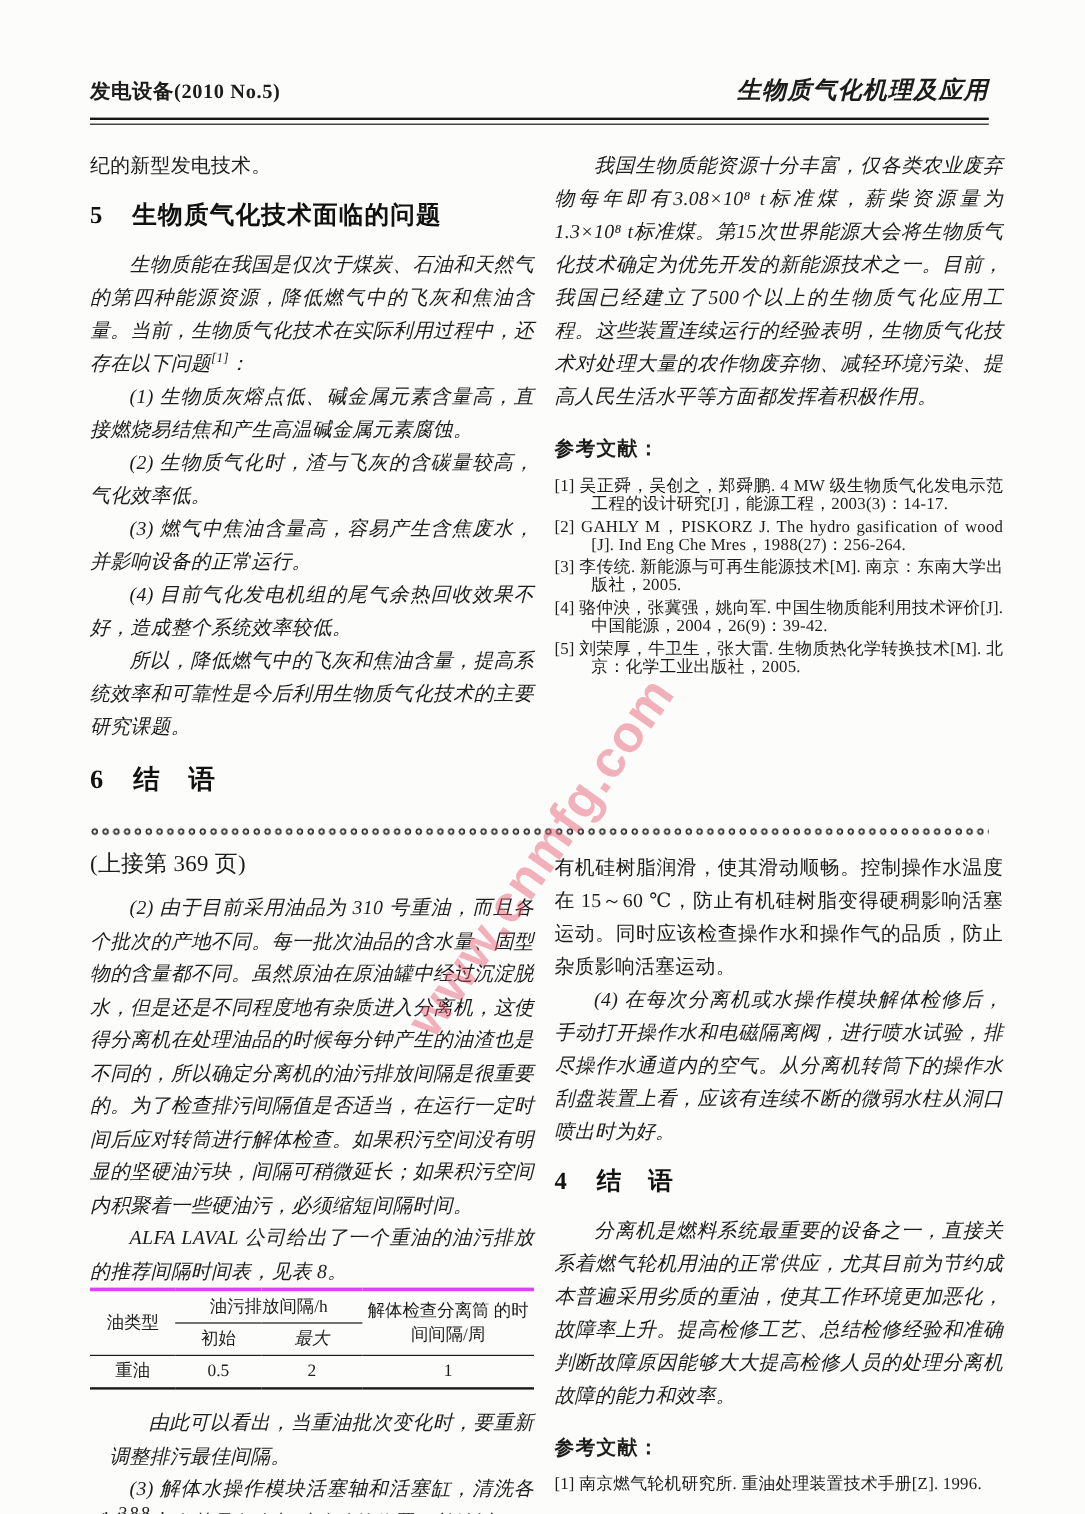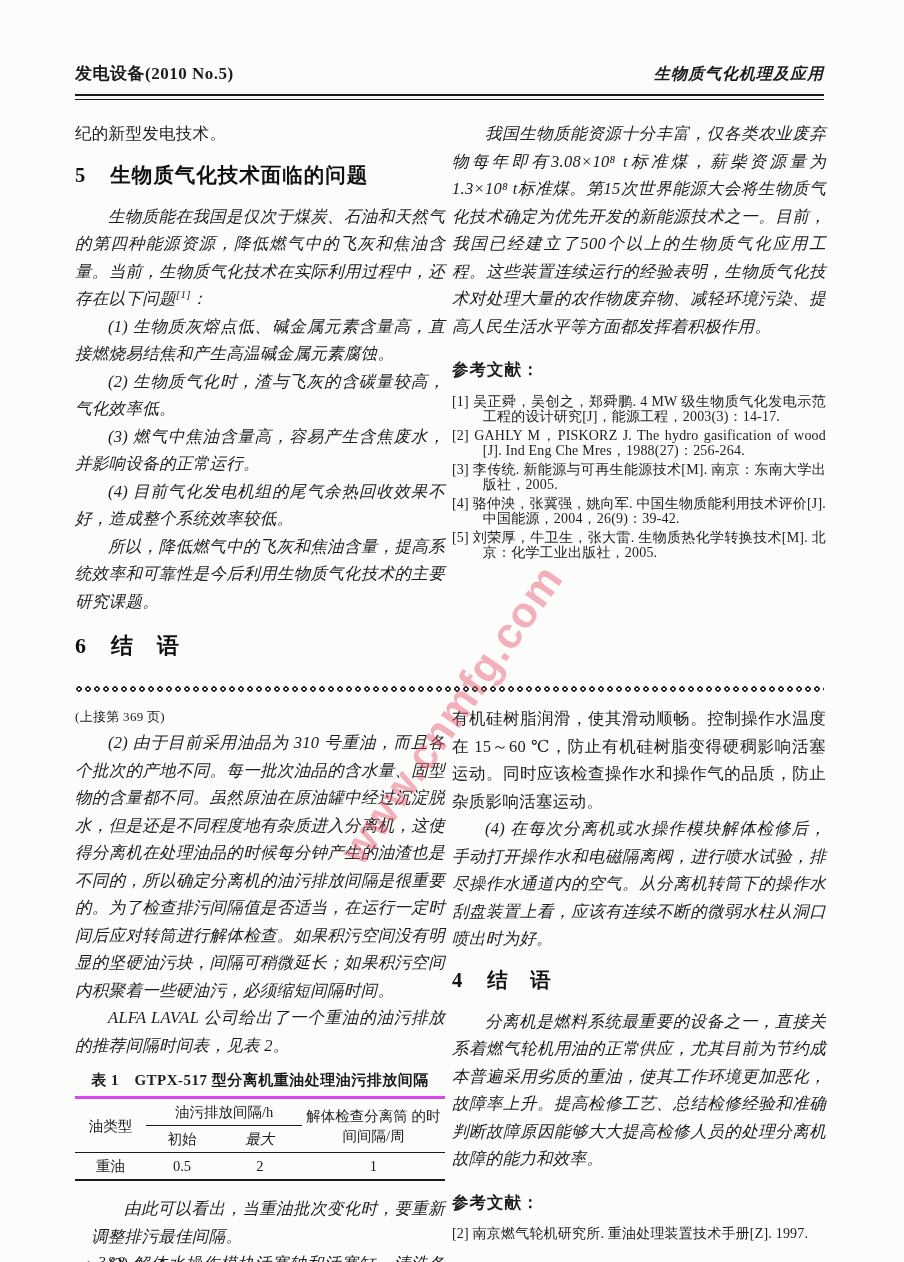--- a/index.html
+++ b/index.html
@@ -6,42 +6,42 @@
   .page{
     position:relative; width:904px; height:1262px; margin:0 auto;
     background:#fcfcfa; overflow:hidden; box-sizing:border-box;
     padding:62px 80px 0 75px;
     font-family:"Liberation Serif","DejaVu Serif",serif;
     color:#1c1c1c;
   }
   
   .pg-header{display:flex; justify-content:space-between; align-items:baseline; margin-bottom:9px;}
   .pg-header .jrnl{font-size:17px; font-weight:bold; letter-spacing:.5px;}
-  .pg-header .topic{font-size:16px; font-weight:bold; font-style:italic; letter-spacing:1px;text-align:center;}
+  .pg-header .topic{font-size:20px; font-weight:bold; font-style:italic; letter-spacing:1px;text-align:center;}
   .double-rule{height:3px; border-top:2.5px solid #191919; border-bottom:1.5px solid #191919;}
   
-  .cols{display:flex; gap:7px;}
+  .cols{display:flex; gap:17px;}
   .col-l{width:370px; flex:0 0 370px;}
   .col-r{width:374px; flex:0 0 374px;}
   .top-cols{margin-top:20px; min-height:540px;}
   .bot-cols{margin-top:12px;}
   
   p{margin:0; font-size:16.5px; line-height:27.5px; text-align:justify; letter-spacing:.3px;}
   .indent{text-indent:2em;font-style:italic;}
   .sec{display:flex; align-items:baseline; font-size:20.5px; font-weight:bold; color:#111; margin:13px 0 14px; letter-spacing:1px;}
   .sec .num{margin-right:24px;}
   .sec-last{margin-top:16px; font-size:22px;}
   .sup{font-size:11px; vertical-align:super; line-height:0;}
   .refs-head{font-size:16.5px; font-weight:bold; margin:16px 0 10px; letter-spacing:1px;}
   .refs{list-style:none; margin:0; padding:0;}
   .refs li, .ref-line{
     font-size:14px; line-height:15px; text-align:justify;
     padding-left:2.2em; text-indent:-2.2em; margin-bottom:4px; letter-spacing:.2px;
   }
-  .cont-note{font-size:13px; line-height:24px; margin-bottom:0;}
+  .cont-note{font-size:19px; line-height:24px; margin-bottom:10px;}
   
   .divider{
     height:8px; margin:10px 0 6px;
     background-image:radial-gradient(circle at 4px 4px, rgba(252,252,250,0) 1.1px, #2b2b2b 1.5px, #2b2b2b 2.6px, rgba(252,252,250,0) 3px);
     background-size:9px 8px; background-repeat:repeat-x;
   }
   
   .tbl-caption{font-size:15px; font-weight:bold; text-align:center; margin:12px 0 6px; letter-spacing:.5px;}
   table.data{border-collapse:collapse; width:100%; border-top:3px solid #d946ef; border-bottom:2px solid #1a1a1a;}
   table.data th, table.data td{
@@ -102,23 +102,22 @@
       </ul>
     </div>
   </div>
 
   <div class="divider"></div>
 
   <div class="cols bot-cols">
     <div class="col-l">
       <p class="cont-note">(上接第 369 页)</p>
       <p class="indent">(2) 由于目前采用油品为 310 号重油，而且各个批次的产地不同。每一批次油品的含水量、固型物的含量都不同。虽然原油在原油罐中经过沉淀脱水，但是还是不同程度地有杂质进入分离机，这使得分离机在处理油品的时候每分钟产生的油渣也是不同的，所以确定分离机的油污排放间隔是很重要的。为了检查排污间隔值是否适当，在运行一定时间后应对转筒进行解体检查。如果积污空间没有明显的坚硬油污块，间隔可稍微延长；如果积污空间内积聚着一些硬油污，必须缩短间隔时间。</p>
-      <p class="indent">ALFA LAVAL 公司给出了一个重油的油污排放的推荐间隔时间表，见表 2。</p>
+      <p class="indent">ALFA LAVAL 公司给出了一个重油的油污排放的推荐间隔时间表，见表 8。</p>
 
-      <div class="tbl-caption">表 1　GTPX-517 型分离机重油处理油污排放间隔</div>
       <table class="data">
         <tbody>
           <tr>
             <th rowspan="2" class="span2" style="width:72px;">油类型</th>
             <th colspan="2" class="grp">油污排放间隔/h</th>
             <th rowspan="2" class="span2 wrap2">解体检查分离筒 的时间间隔/周</th>
           </tr>
           <tr class="hdr-bottom">
             <th style="width:72px;">初始</th>
             <th style="width:86px;font-style:italic;">最大</th>
@@ -137,20 +136,20 @@
     </div>
     <div class="col-r">
       <p>有机硅树脂润滑，使其滑动顺畅。控制操作水温度在 15～60 ℃，防止有机硅树脂变得硬稠影响活塞运动。同时应该检查操作水和操作气的品质，防止杂质影响活塞运动。</p>
       <p class="indent">(4) 在每次分离机或水操作模块解体检修后，手动打开操作水和电磁隔离阀，进行喷水试验，排尽操作水通道内的空气。从分离机转筒下的操作水刮盘装置上看，应该有连续不断的微弱水柱从洞口喷出时为好。</p>
       <h2 class="sec">
         <span class="num">4</span>
         <span>结　语</span>
       </h2>
       <p class="indent">分离机是燃料系统最重要的设备之一，直接关系着燃气轮机用油的正常供应，尤其目前为节约成本普遍采用劣质的重油，使其工作环境更加恶化，故障率上升。提高检修工艺、总结检修经验和准确判断故障原因能够大大提高检修人员的处理分离机故障的能力和效率。</p>
       <p class="refs-head">参考文献：</p>
-      <p class="ref-line">[2] 南京燃气轮机研究所. 重油处理装置技术手册[Z]. 1997.</p>
+      <p class="ref-line">[1] 南京燃气轮机研究所. 重油处理装置技术手册[Z]. 1996.</p>
     </div>
   </div>
 
   <div class="watermark">www.cnmfg.com</div>
   <div class="page-number">· 388 ·</div>
 
 </div>
 
 </body></html>

